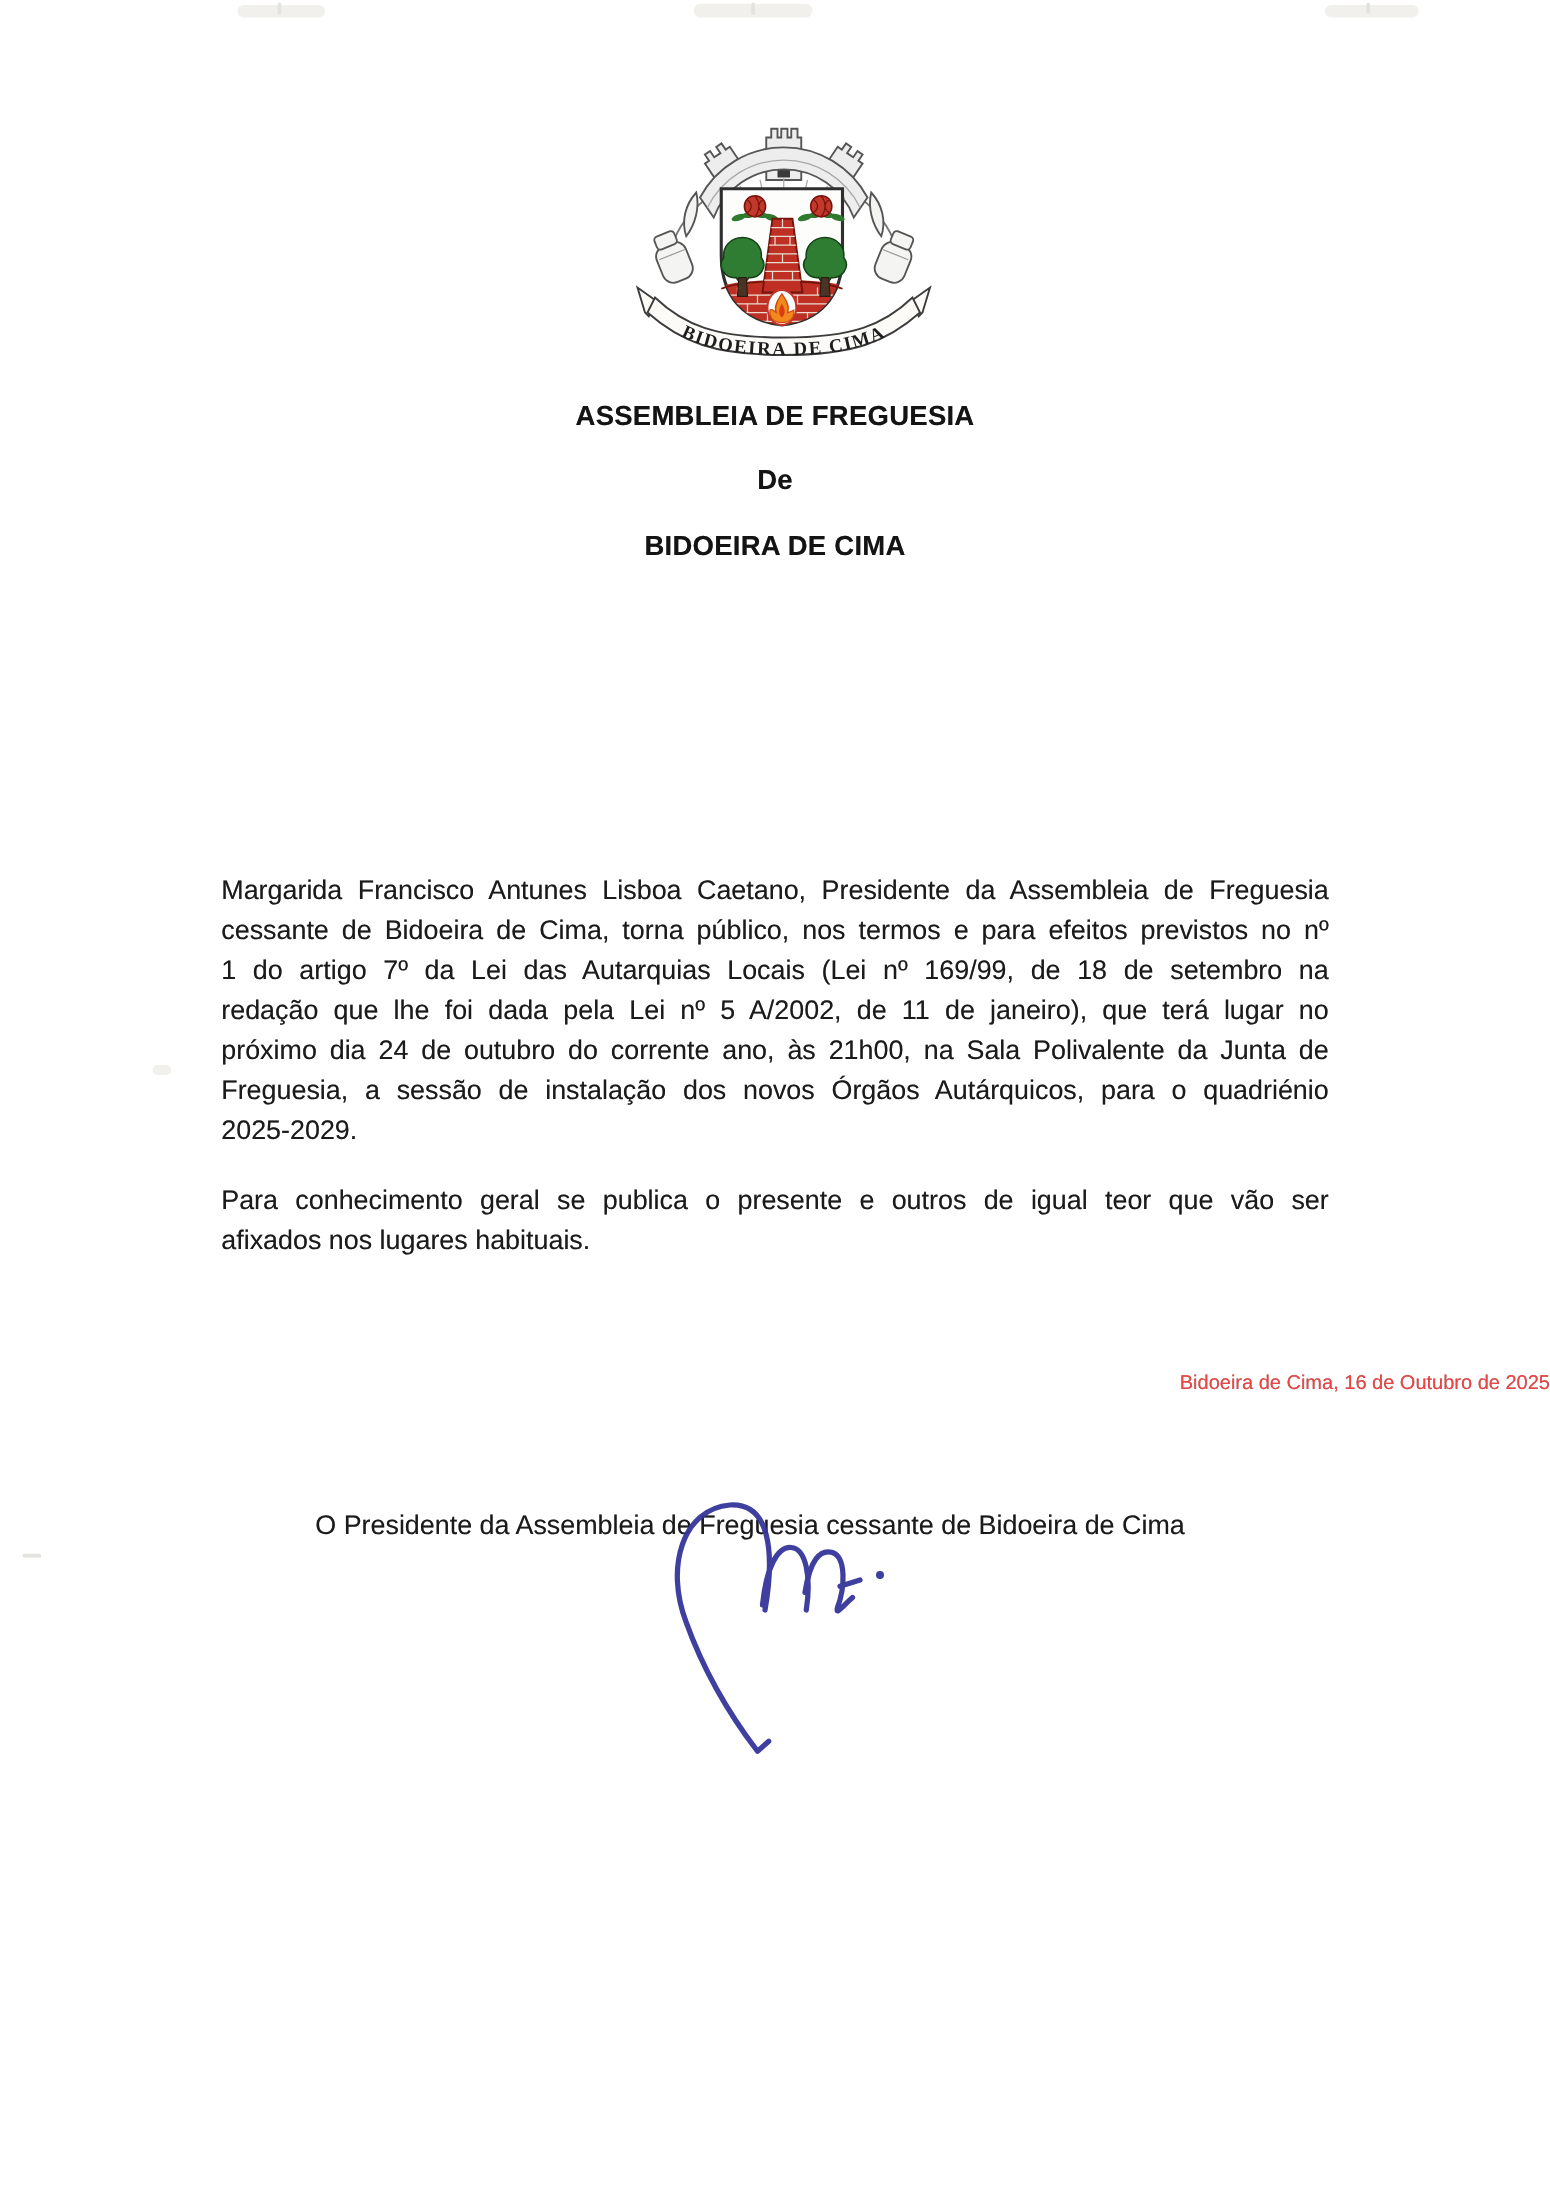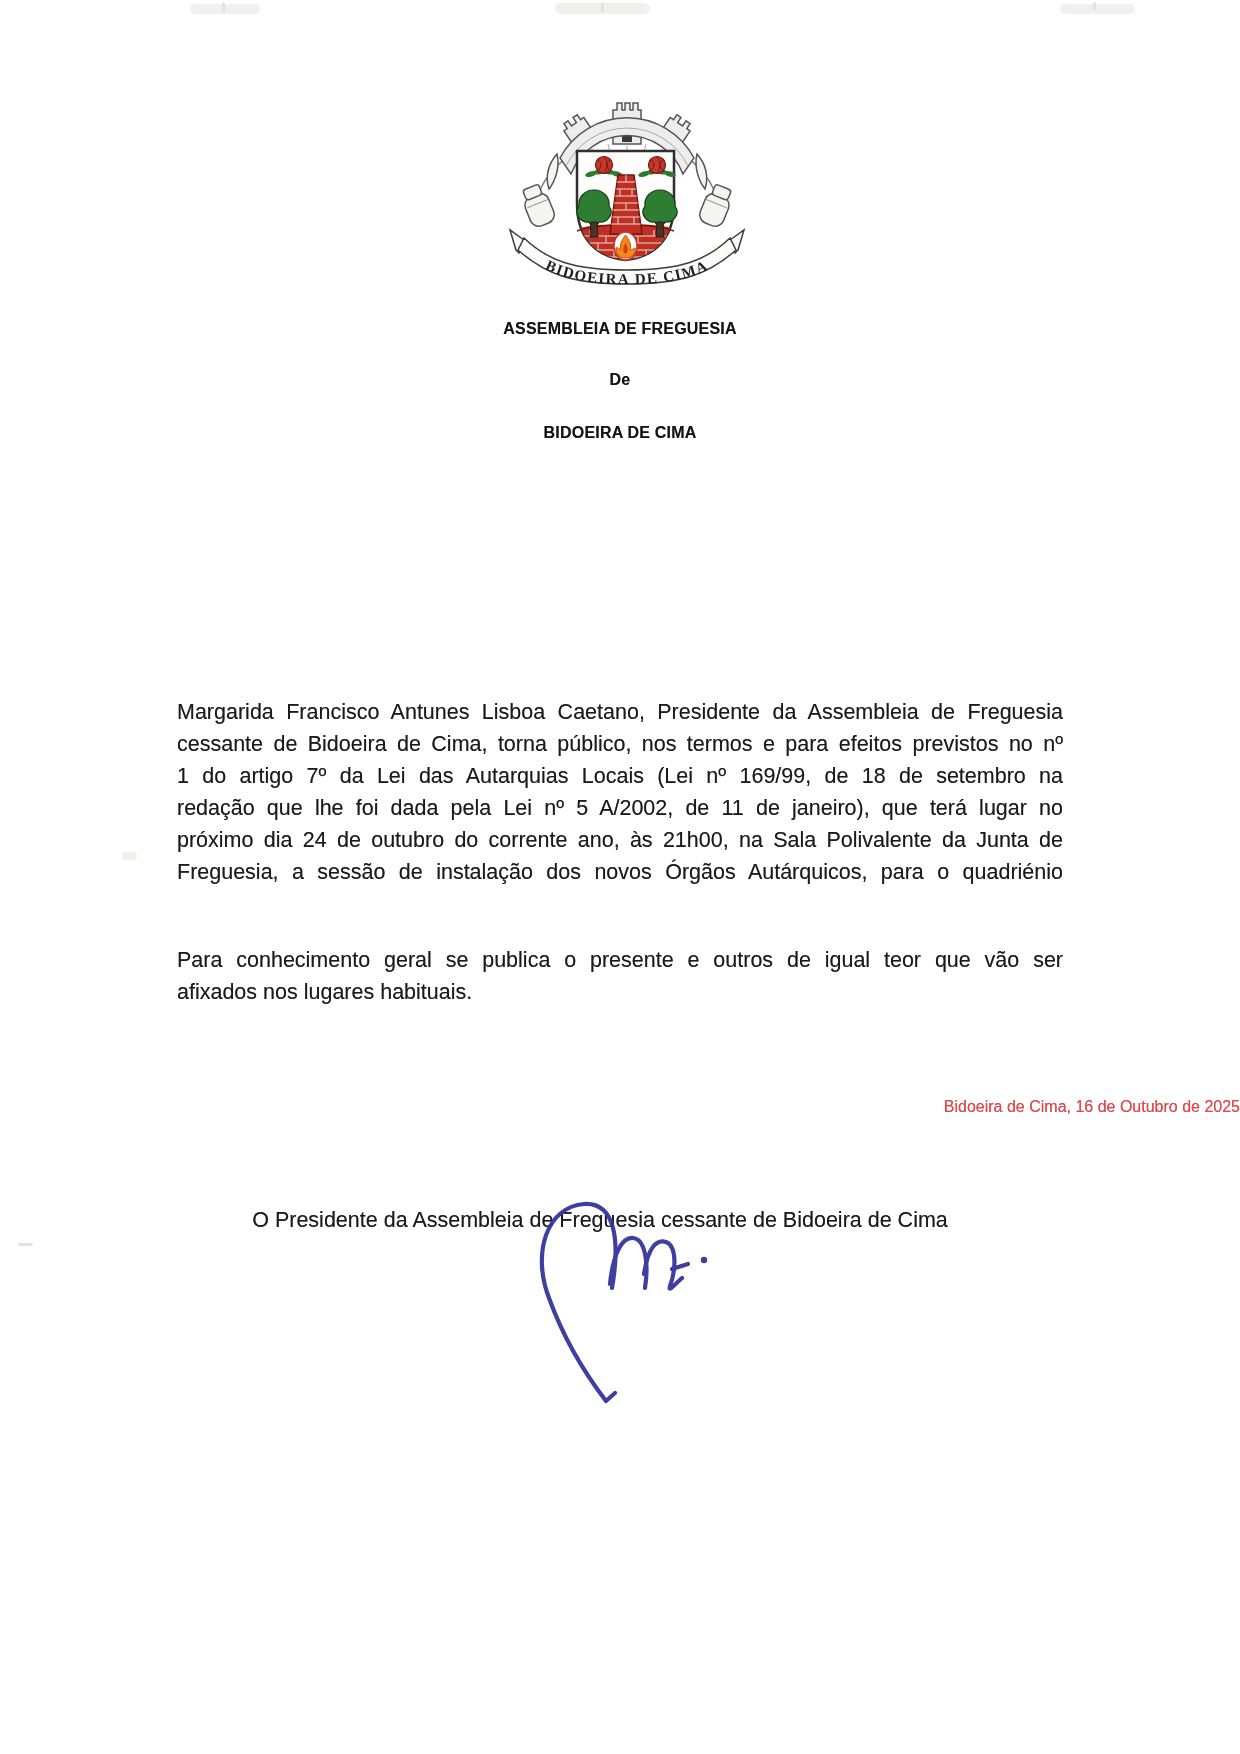--- a/index.html
+++ b/index.html
@@ -17,21 +17,21 @@
   .smudge.dark{background:#e3e3e0;}
 
   
   .crest{position:absolute;left:502px;top:96px;width:250px;height:208px;}
 
   
   .heading{
     position:absolute;left:0;right:0;
     text-align:center;
     font-weight:700;
-    font-size:16px;
+    font-size:22px;
     letter-spacing:.2px;
     color:#141414;
     text-shadow:0 0 .5px rgba(20,20,20,.55);
   }
   .h1{top:320px;}
   .h2{top:371px;}
   .h3{top:424px;}
   .edital{top:572px;}
 
   
@@ -187,20 +187,21 @@
   <div class="heading h3">BIDOEIRA DE CIMA</div>
 
 
   <div class="para p1">
     <div class="jline">Margarida Francisco Antunes Lisboa Caetano, Presidente da Assembleia de Freguesia</div>
     <div class="jline">cessante de Bidoeira de Cima, torna público, nos termos e para efeitos previstos no nº</div>
     <div class="jline">1 do artigo 7º da Lei das Autarquias Locais (Lei nº 169/99, de 18 de setembro na</div>
     <div class="jline">redação que lhe foi dada pela Lei nº 5 A/2002, de 11 de janeiro), que terá lugar no</div>
     <div class="jline">próximo dia 24 de outubro do corrente ano, às 21h00, na Sala Polivalente da Junta de</div>
     <div class="jline">Freguesia, a sessão de instalação dos novos Órgãos Autárquicos, para o quadriénio</div>
+    <div class="lline">2025-2029.</div>
   </div>
 
   <div class="para p2">
     <div class="jline">Para conhecimento geral se publica o presente e outros de igual teor que vão ser</div>
     <div class="lline">afixados nos lugares habituais.</div>
   </div>
 
   <div class="dateline">Bidoeira de Cima, 16 de Outubro de 2025</div>
 
   <div class="sig-label">O Presidente da Assembleia de Freguesia cessante de Bidoeira de Cima</div>

